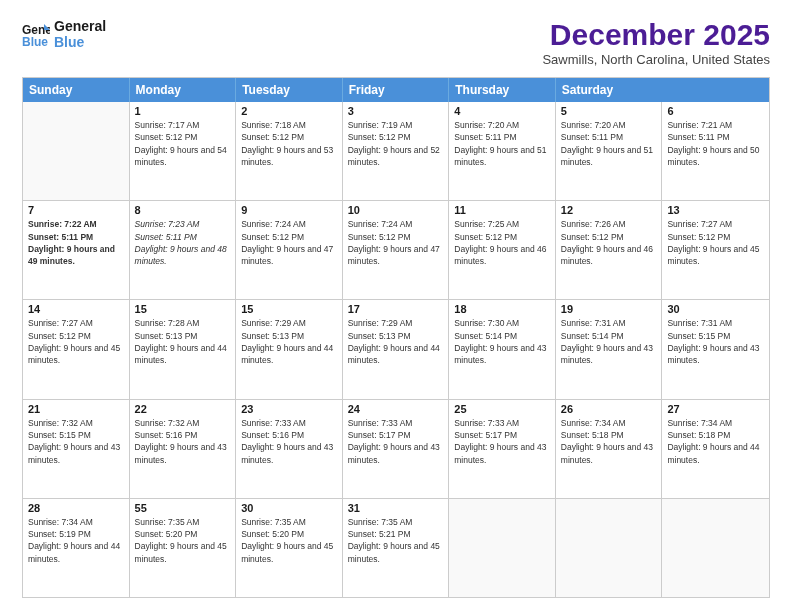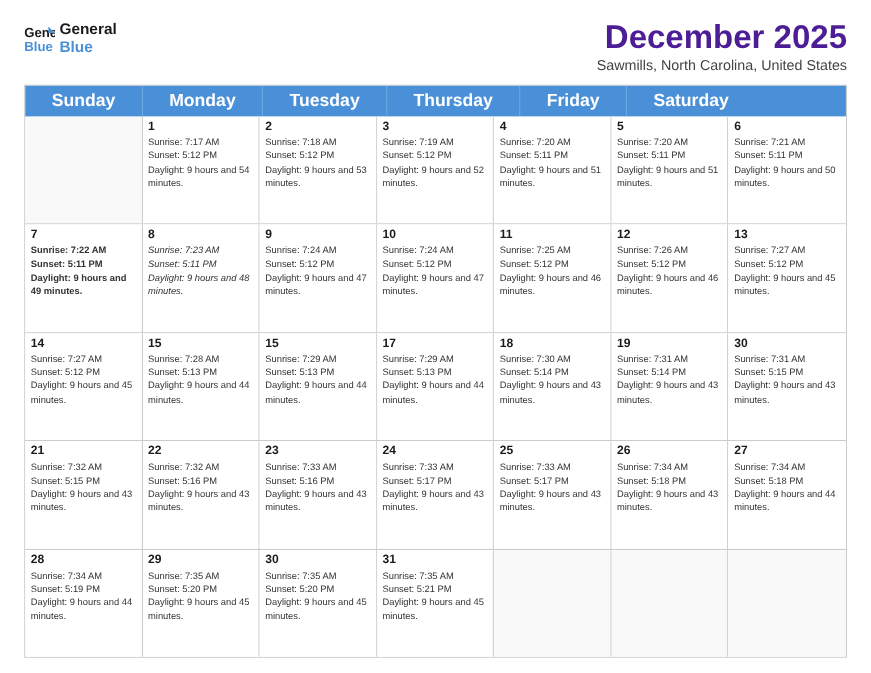--- a/index.html
+++ b/index.html
@@ -50,23 +50,23 @@
       flex-direction: column;
       border: 1px solid #ccc;
     }
     .cal-header {
       display: grid;
       grid-template-columns: repeat(7, 1fr);
       background: #4a90d9;
     }
     .cal-header-cell {
       color: #fff;
-      font-size: 16px;
+      font-size: 12px;
       font-weight: bold;
-      padding: 5px 24px;
+      padding: 5px 6px;
       text-align: left;
       border-right: 1px solid #6aaae0;
     }
     .cal-header-cell:last-child { border-right: none; }
     .cal-body {
       flex: 1;
       display: flex;
       flex-direction: column;
     }
     .cal-row {
@@ -119,22 +119,22 @@
       <div class="month-title">December 2025</div>
       <div class="location">Sawmills, North Carolina, United States</div>
     </div>
   </div>
 
   <div class="calendar">
     <div class="cal-header">
     <div class="cal-header-cell">Sunday</div>
         <div class="cal-header-cell">Monday</div>
         <div class="cal-header-cell">Tuesday</div>
+        <div class="cal-header-cell">Friday</div>
         <div class="cal-header-cell">Thursday</div>
-        <div class="cal-header-cell">Friday</div>
         <div class="cal-header-cell">Saturday</div>
       </div>
     <div class="cal-body">
     <div class="cal-row">
           <div class="cal-cell empty"></div>
           <div class="cal-cell">
             <div class="cell-date">1</div>
             <div class="cell-info" style="white-space: pre-line;">Sunrise: 7:17 AM
 Sunset: 5:12 PM
 Daylight: 9 hours and 54 minutes.</div>
@@ -303,21 +303,21 @@
           </div>
         </div>
         <div class="cal-row">
           <div class="cal-cell">
             <div class="cell-date">28</div>
             <div class="cell-info" style="white-space: pre-line;">Sunrise: 7:34 AM
 Sunset: 5:19 PM
 Daylight: 9 hours and 44 minutes.</div>
           </div>
           <div class="cal-cell">
-            <div class="cell-date">29</div>
+            <div class="cell-date">55</div>
             <div class="cell-info" style="white-space: pre-line;">Sunrise: 7:35 AM
 Sunset: 5:20 PM
 Daylight: 9 hours and 45 minutes.</div>
           </div>
           <div class="cal-cell">
             <div class="cell-date">30</div>
             <div class="cell-info" style="white-space: pre-line;">Sunrise: 7:35 AM
 Sunset: 5:20 PM
 Daylight: 9 hours and 45 minutes.</div>
           </div>

